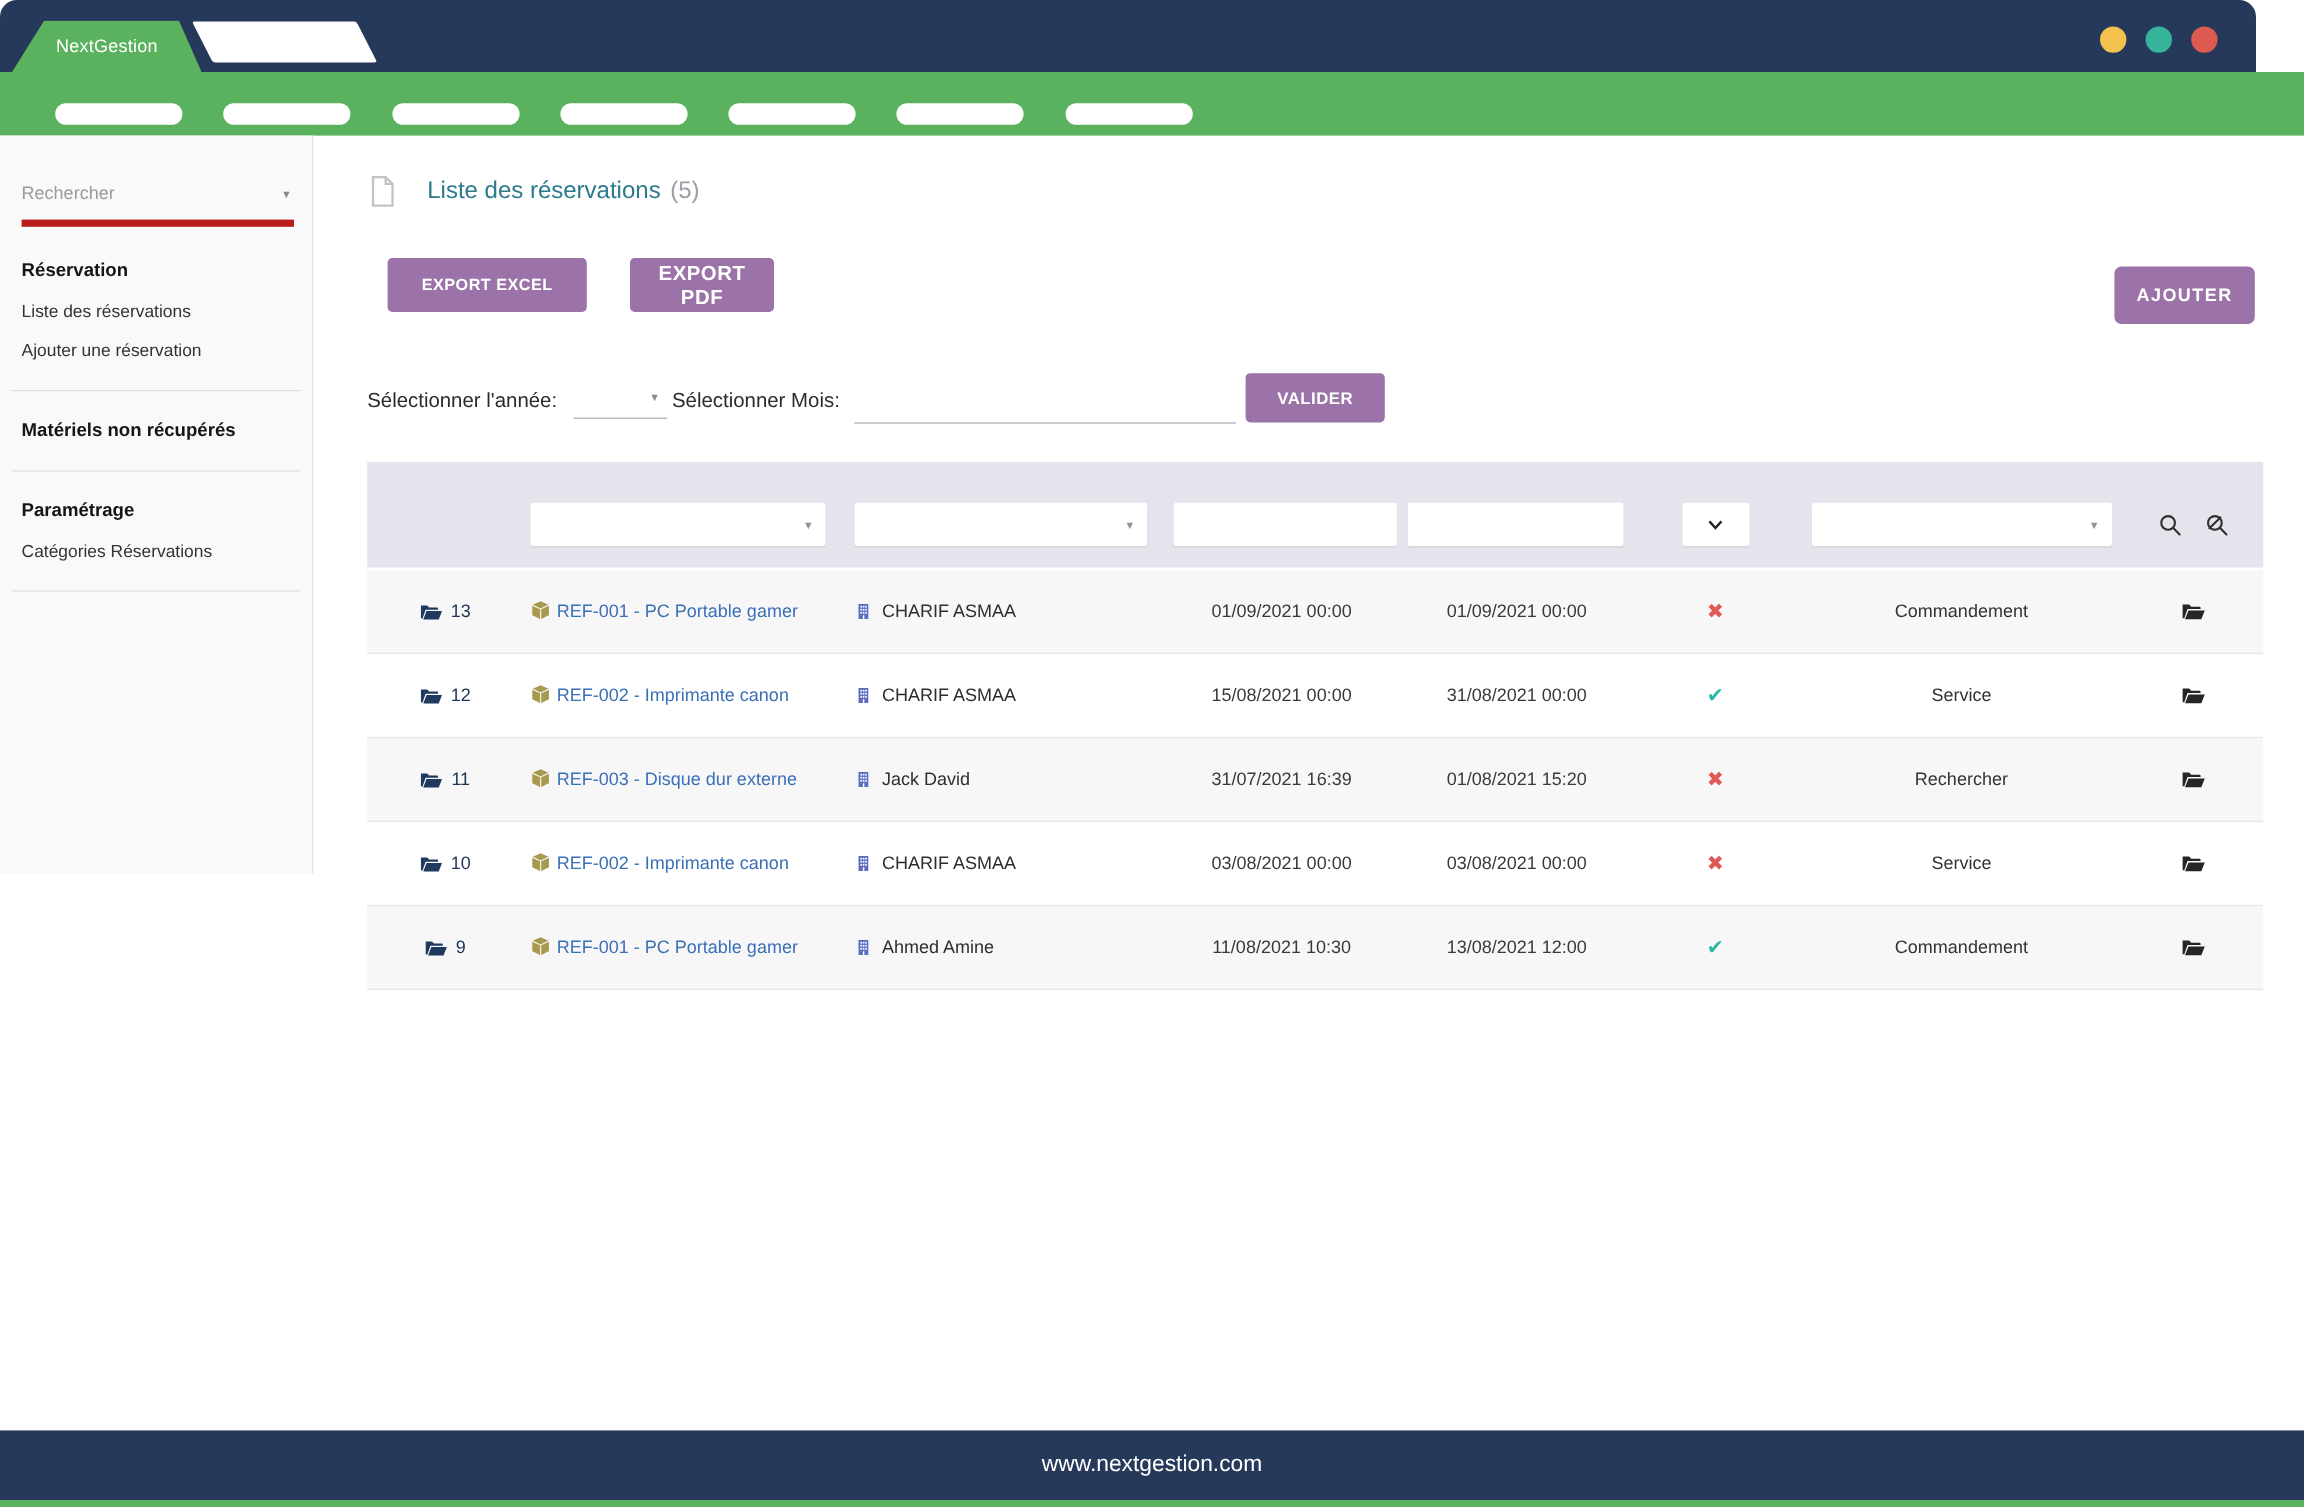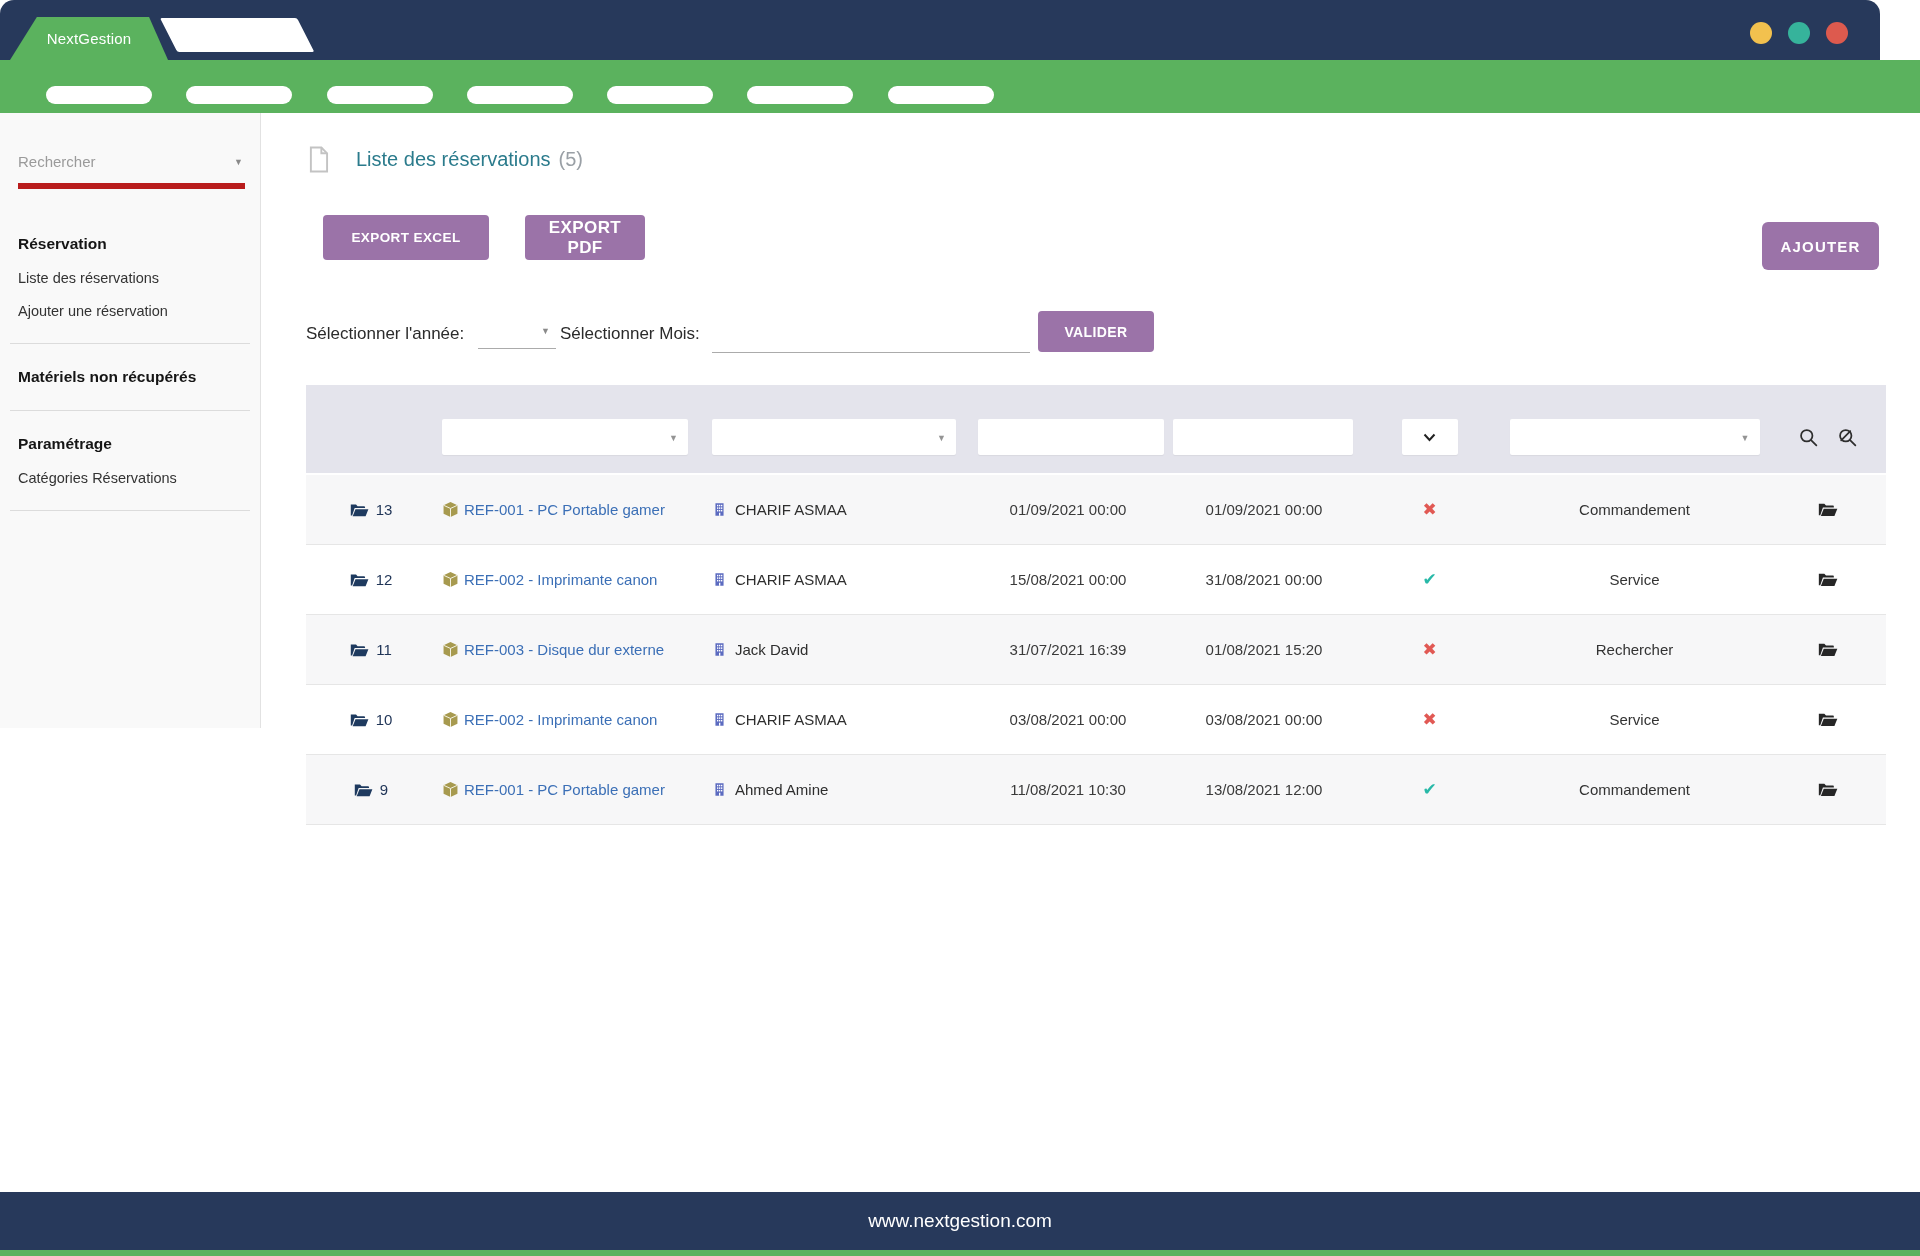--- a/index.html
+++ b/index.html
@@ -26,21 +26,21 @@
   .greenbar{position:absolute;left:0;top:60px;width:1920px;height:53px;background:#5BB25E;}
   .pill{position:absolute;top:26px;width:106px;height:18px;background:#fff;border-radius:9px;}
 
   
   .sidebar{position:absolute;left:0;top:113px;width:261px;height:615px;background:#f9f9f9;
     border-right:1px solid #e2e2e2;box-sizing:border-box;padding:40px 16px 0 18px;}
   .side-search{position:relative;width:227px;padding-bottom:12px;border-bottom:6px solid #b91c1c;cursor:pointer;}
   .side-search .ph{font-size:15px;color:#9a9a9a;}
   .side-search .caret{position:absolute;right:2px;top:4px;font-size:9px;color:#8a8a8a;}
   .side-h{margin:0;font-size:15.5px;font-weight:700;color:#151515;}
-  .side-h.first{margin-top:46px;}
+  .side-h.first{margin-top:28px;}
   .side-link{display:block;margin-top:17px;font-size:14.5px;color:#333;text-decoration:none;cursor:pointer;}
   .side-div{border:0;border-top:1px solid #dcdcdc;margin:24px -6px 24px -8px;}
 
   
   .title-row{position:absolute;left:308px;top:146px;display:flex;align-items:center;}
   .title-row .pg-ic{width:21px;height:27px;}
   .page-title{margin-left:27px;font-size:20px;color:#2B7B8C;}
   .page-count{margin-left:8px;font-size:20px;color:#9aa0a6;}
 
   .btn{display:flex;align-items:center;justify-content:center;background:#9B73A8;color:#fff;

